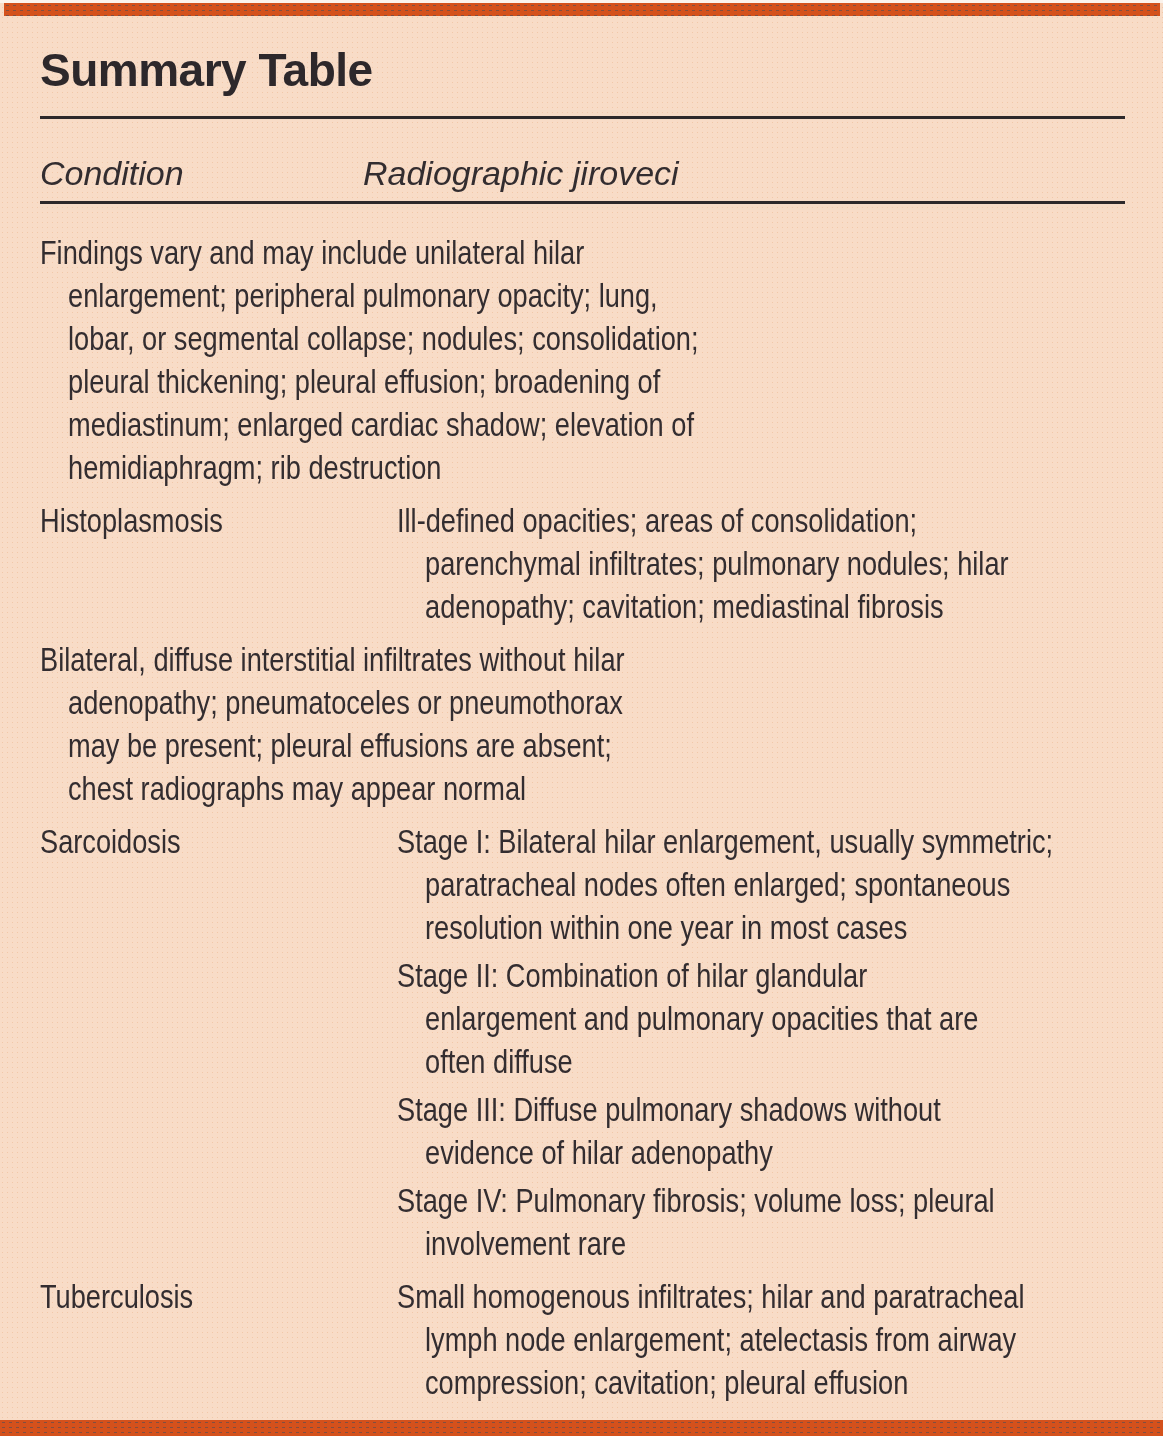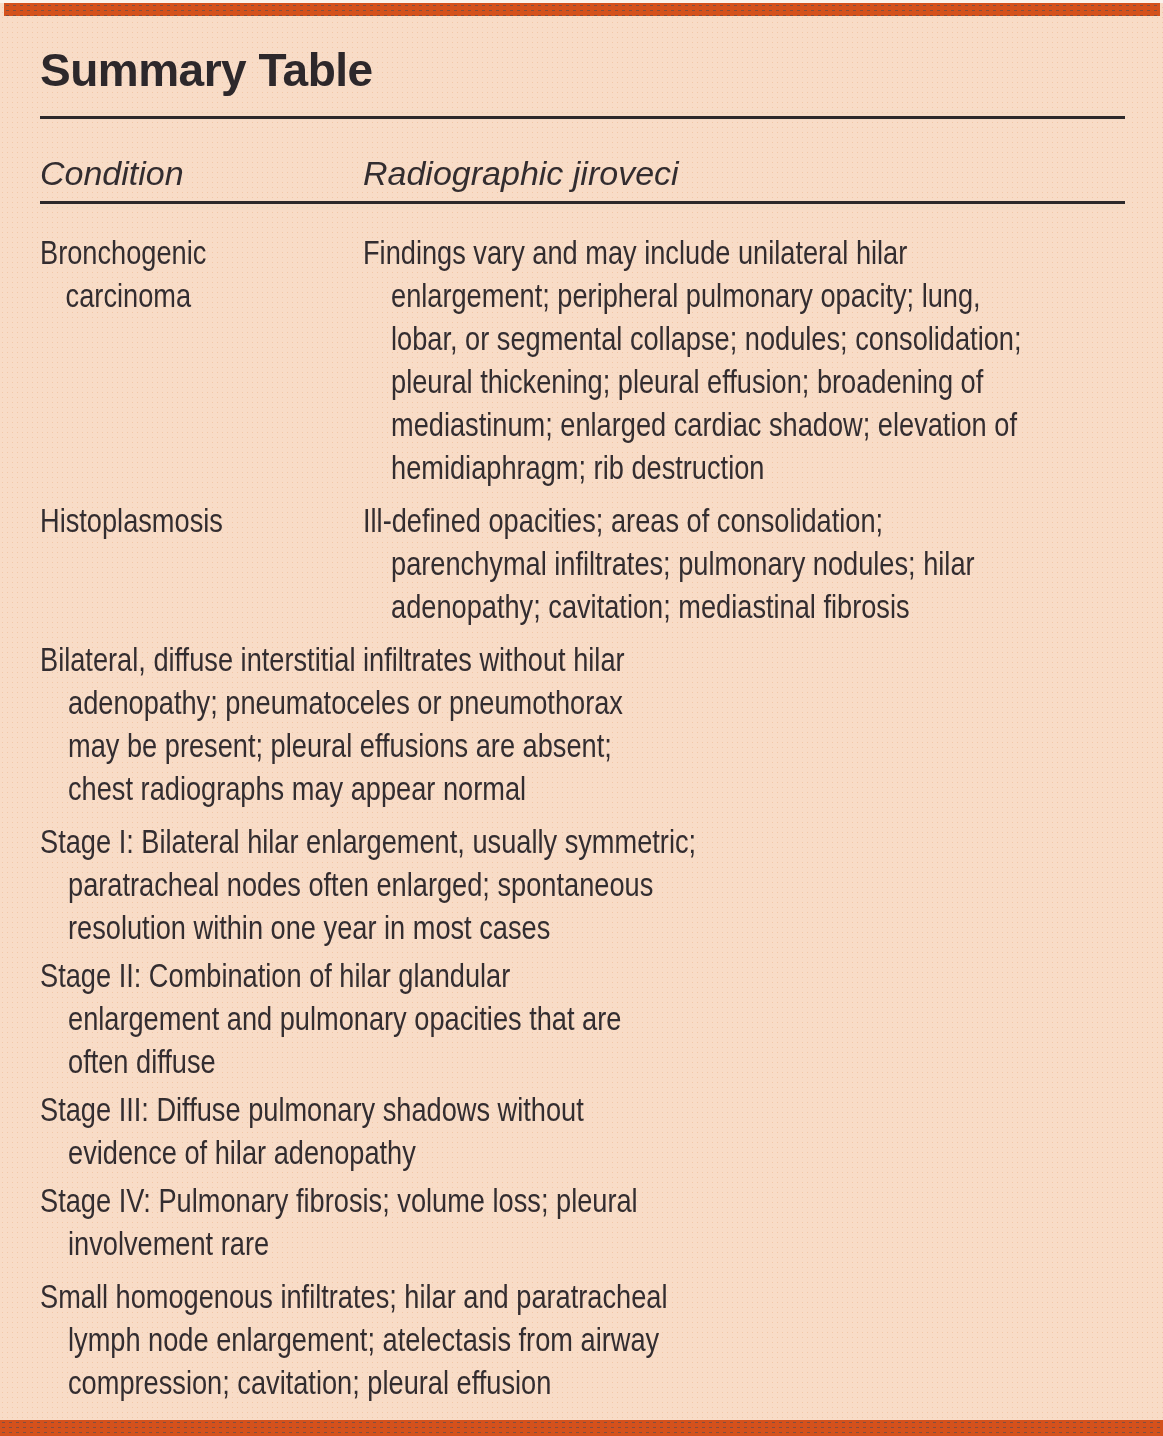--- a/index.html
+++ b/index.html
@@ -43,21 +43,21 @@
     display:flex;
     margin-top:34px;
     font-style:italic;
     font-size:34px;
     line-height:40px;
   }
   .col-head-1 { width:323px; flex:none; }
   .col-head-2 { flex:1; }
   .rows { margin-top:27px; }
   .row { display:flex; }
-  .row + .row { margin-top:10px; }
+  .row + .row { margin-top:10px;gap:34px; }
   .cell-cond { width:323px; flex:none; }
   .cell-find { flex:1; }
   
   .cond-inner {
     width:404px;
     transform:scaleX(0.8);
     transform-origin:0 0;
     font-size:34px;
     line-height:43px;
     padding-left:32px;
@@ -91,23 +91,20 @@
     <div class="rule rule-1"></div>
 
     <div class="col-headers">
       <div class="col-head-1">Condition</div>
       <div class="col-head-2">Radiographic jiroveci</div>
     </div>
     <div class="rule rule-2"></div>
 
     <div class="rows" id="rows">
         <div class="row">
-          <div class="cell-cond">
-            <div class="cond-inner"><span>Bronchogenic</span><br><span>carcinoma</span></div>
-          </div>
           <div class="cell-find">
             <div class="find-inner">
               <p class="find-para">Findings vary and may include unilateral hilar
 enlargement; peripheral pulmonary opacity; lung,
 lobar, or segmental collapse; nodules; consolidation;
 pleural thickening; pleural effusion; broadening of
 mediastinum; enlarged cardiac shadow; elevation of
 hemidiaphragm; rib destruction</p>
             </div>
           </div>
@@ -128,36 +125,42 @@
           <div class="cell-find">
             <div class="find-inner">
               <p class="find-para">Bilateral, diffuse interstitial infiltrates without hilar
 adenopathy; pneumatoceles or pneumothorax
 may be present; pleural effusions are absent;
 chest radiographs may appear normal</p>
             </div>
           </div>
         </div>
         <div class="row">
+          <div class="cell-cond">
+            <div class="cond-inner"><span>Sarcoidosis</span></div>
+          </div>
           <div class="cell-find">
             <div class="find-inner">
               <p class="find-para">Stage I: Bilateral hilar enlargement, usually symmetric;
 paratracheal nodes often enlarged; spontaneous
 resolution within one year in most cases</p>
               <p class="find-para">Stage II: Combination of hilar glandular
 enlargement and pulmonary opacities that are
 often diffuse</p>
               <p class="find-para">Stage III: Diffuse pulmonary shadows without
 evidence of hilar adenopathy</p>
               <p class="find-para">Stage IV: Pulmonary fibrosis; volume loss; pleural
 involvement rare</p>
             </div>
           </div>
         </div>
         <div class="row">
+          <div class="cell-cond">
+            <div class="cond-inner"><span>Tuberculosis</span></div>
+          </div>
           <div class="cell-find">
             <div class="find-inner">
               <p class="find-para">Small homogenous infiltrates; hilar and paratracheal
 lymph node enlargement; atelectasis from airway
 compression; cavitation; pleural effusion</p>
             </div>
           </div>
         </div>
       </div>
   </div>

